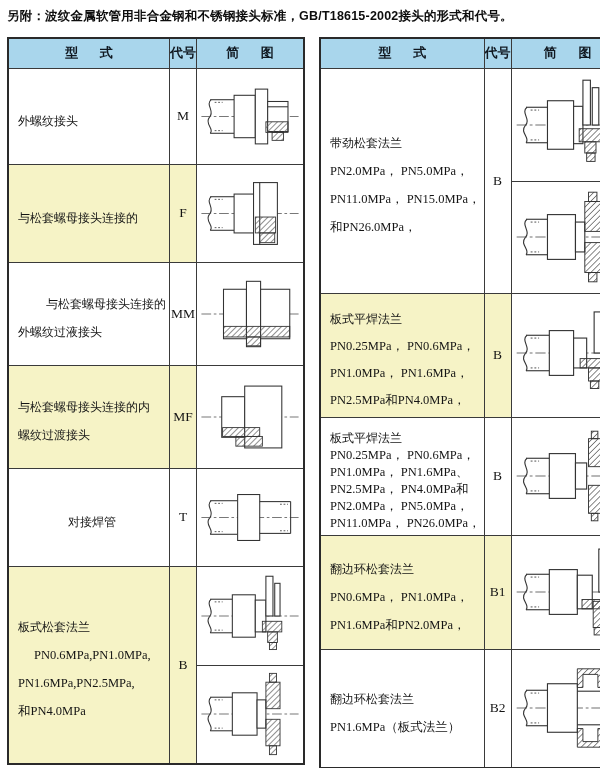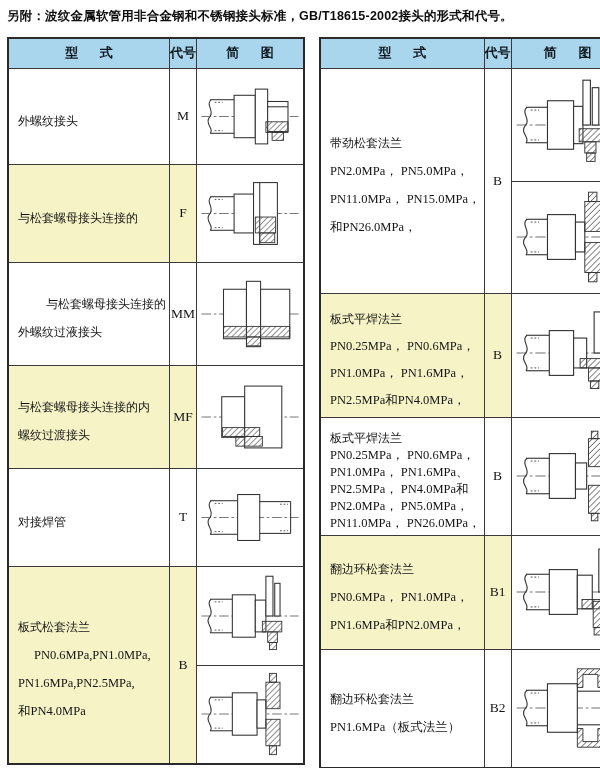--- a/index.html
+++ b/index.html
@@ -168,21 +168,21 @@
                   <rect x="28" y="27" width="26" height="46" stroke="#333" stroke-width="1.2" fill="#fff"></rect>
                   <rect x="54" y="15" width="42" height="70" stroke="#333" stroke-width="1.2" fill="#fff"></rect>
                   <rect x="29" y="62" width="42" height="10" fill="url(#hatch3)" stroke="#333" stroke-width="1"></rect>
                   <rect x="44" y="72" width="30" height="11" fill="url(#hatch3)" stroke="#333" stroke-width="1"></rect>
                 </svg>
               </div>
             </div>
           </td>
         </tr>
         <tr>
-          <td class="type-cell" style="height: 97px;">
+          <td class="type-cell" style="height: 97px; text-align: center;">
             <span class="line" style="line-height: 28px;">对接焊管</span>
           </td>
           <td class="code-cell">T</td>
           <td class="diagram-cell">
             <div class="diag-stack">
               <div class="diag-sub" style="height: 97px;">
                 <svg width="106" height="93" viewBox="0 0 120 100" preserveAspectRatio="xMidYMid meet">
     <defs>
                     <pattern id="hatch4" width="4.5" height="4.5" patternUnits="userSpaceOnUse" patternTransform="rotate(45)">
       <line x1="0" y1="0" x2="0" y2="4.5" stroke="#555" stroke-width="1.5"></line>

